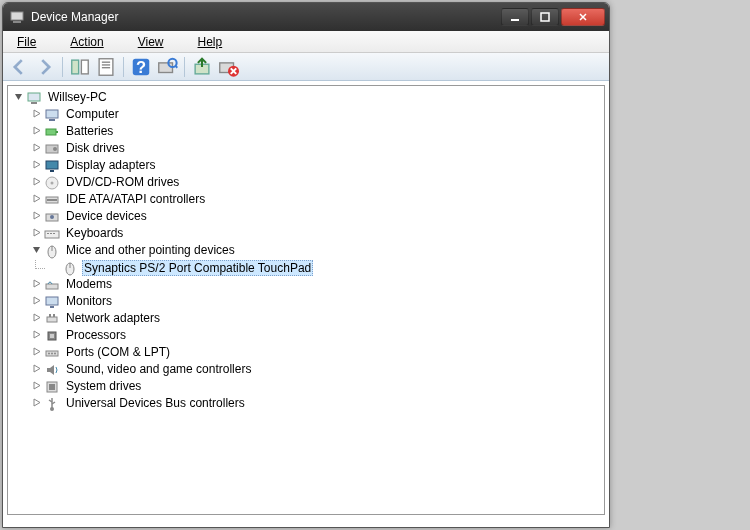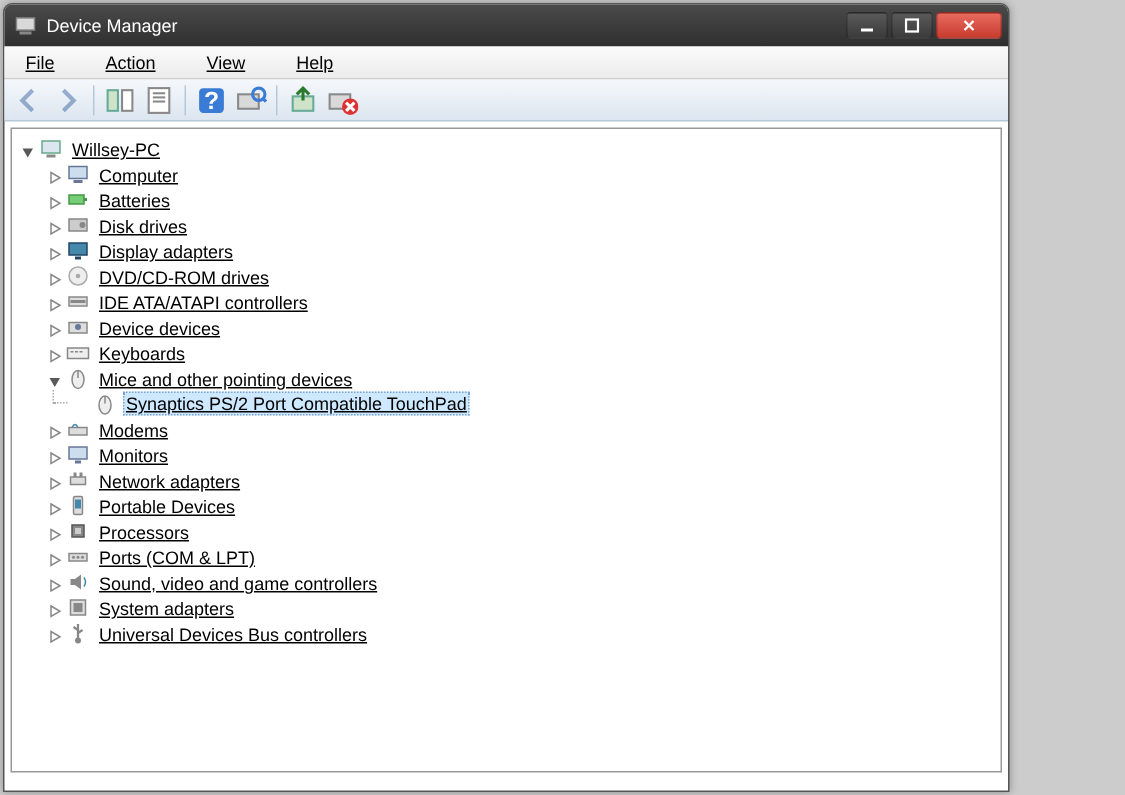--- a/index.html
+++ b/index.html
@@ -1,18 +1,18 @@
 <!DOCTYPE html>
 <html><head>
 <meta charset="utf-8">
 <style>
 * { box-sizing: border-box; margin: 0; padding: 0; font-family: "Segoe UI", Tahoma, sans-serif; font-size: 12px; }
 body { background: #ccc; width: 750px; height: 530px; overflow: hidden; }
 
-.window { width: 671px; height: 526px; margin: 2px; background: #fff; border: 1px solid #555; border-radius: 6px 6px 0 0; box-shadow: 0 0 6px rgba(0,0,0,.3); display: flex; flex-direction: column; }
+.window { width: 608px; height: 526px; margin: 2px; background: #fff; border: 1px solid #555; border-radius: 6px 6px 0 0; box-shadow: 0 0 6px rgba(0,0,0,.3); display: flex; flex-direction: column; }
 
 .titlebar { height: 28px; background: linear-gradient(#4a4a4a, #2f2f2f); display: flex; align-items: center; padding: 0 4px; border-radius: 5px 5px 0 0; }
 .title-icon { width: 16px; height: 16px; margin: 0 6px 0 2px; display: inline-flex; }
 .title-text { color: #fff; flex: 1; }
 .win-controls { display: flex; gap: 2px; }
 .win-btn { width: 28px; height: 18px; border-radius: 3px; display: flex; align-items: center; justify-content: center; border: 1px solid rgba(0,0,0,.3); }
 .win-min { background: linear-gradient(#5a5a5a,#3a3a3a); color:#fff; }
 .win-max { background: linear-gradient(#5a5a5a,#3a3a3a); color:#fff; }
 .win-close { background: linear-gradient(#e86a5f,#c83c2f); color:#fff; width: 44px; }
 .win-btn svg { width: 10px; height: 10px; }
@@ -23,21 +23,21 @@
 
 .toolbar { height: 28px; background: linear-gradient(#f5f8fb,#dce6f0); border-bottom: 1px solid #b5c7d8; display: flex; align-items: center; padding: 0 4px; gap: 2px; }
 .tool-btn { width: 24px; height: 24px; display: flex; align-items: center; justify-content: center; border: 1px solid transparent; border-radius: 3px; }
 .tool-btn.disabled { opacity: .45; }
 .tool-sep { width: 1px; height: 20px; background: #b5c7d8; margin: 0 3px; }
 
 .content { flex: 1; background: #fff; border: 1px solid #999; margin: 4px; overflow: auto; padding: 4px 2px; }
 
 .tree { list-style: none; }
 .tree ul { list-style: none; padding-left: 18px; }
-.node { display: flex; align-items: flex-end; height: 17px; padding: 0 2px; white-space: nowrap; text-decoration: underline; }
+.node { display: flex; align-items: flex-start; height: 17px; padding: 0 2px; white-space: nowrap; }
 .expander { width: 12px; height: 12px; margin-right: 2px; display: inline-flex; align-items: center; justify-content: center; cursor: default; }
 .expander svg { width: 9px; height: 9px; }
 .node-icon { width: 16px; height: 16px; margin-right: 4px; display: inline-flex; align-items: center; justify-content: center; }
 .node-label { padding: 0 2px; }
 .node.selected .node-label { background: #cde8ff; border: 1px dotted #7da2ce; padding: 0 1px; }
 .child-wrap { position: relative; }
 .child-wrap::before { content:""; position:absolute; left: 7px; top:0; bottom:8px; border-left: 1px dotted #aaa; }
 .child-node { position: relative; }
 .child-node::before { content:""; position:absolute; left:-11px; top:8px; width:10px; border-top:1px dotted #aaa; }
 
@@ -367,36 +367,20 @@
             </li>
             <li>
               <div class="node">
     <span class="expander">
                   <svg viewBox="0 0 9 9">
                     <path d="M2 1 L8 4.5 L2 8 Z" fill="none" stroke="#888"></path>
                   </svg>
                 </span>
     <span class="node-icon">
                   <svg viewBox="0 0 16 16">
-                    <rect x="5" y="2" width="6" height="12" rx="1" fill="#ddd" stroke="#888"></rect>
-                    <rect x="6" y="4" width="4" height="6" fill="#48a"></rect>
-                  </svg>
-                </span>
-    <span class="node-label">Portable Devices</span>
-  </div>
-            </li>
-            <li>
-              <div class="node">
-    <span class="expander">
-                  <svg viewBox="0 0 9 9">
-                    <path d="M2 1 L8 4.5 L2 8 Z" fill="none" stroke="#888"></path>
-                  </svg>
-                </span>
-    <span class="node-icon">
-                  <svg viewBox="0 0 16 16">
                     <rect x="4" y="4" width="8" height="8" fill="#888" stroke="#555"></rect>
                     <rect x="6" y="6" width="4" height="4" fill="#ccc"></rect>
                   </svg>
                 </span>
     <span class="node-label">Processors</span>
   </div>
             </li>
             <li>
               <div class="node">
     <span class="expander">
@@ -437,21 +421,21 @@
                   <svg viewBox="0 0 9 9">
                     <path d="M2 1 L8 4.5 L2 8 Z" fill="none" stroke="#888"></path>
                   </svg>
                 </span>
     <span class="node-icon">
                   <svg viewBox="0 0 16 16">
                     <rect x="3" y="3" width="10" height="10" fill="#ddd" stroke="#888"></rect>
                     <rect x="5" y="5" width="6" height="6" fill="#888"></rect>
                   </svg>
                 </span>
-    <span class="node-label">System adapters</span>
+    <span class="node-label">System drives</span>
   </div>
             </li>
             <li>
               <div class="node">
     <span class="expander">
                   <svg viewBox="0 0 9 9">
                     <path d="M2 1 L8 4.5 L2 8 Z" fill="none" stroke="#888"></path>
                   </svg>
                 </span>
     <span class="node-icon">

